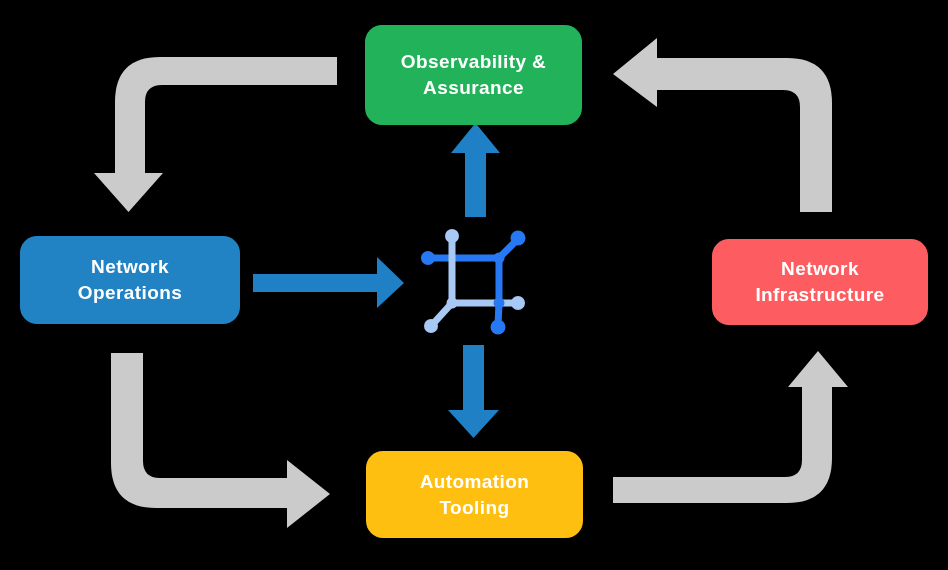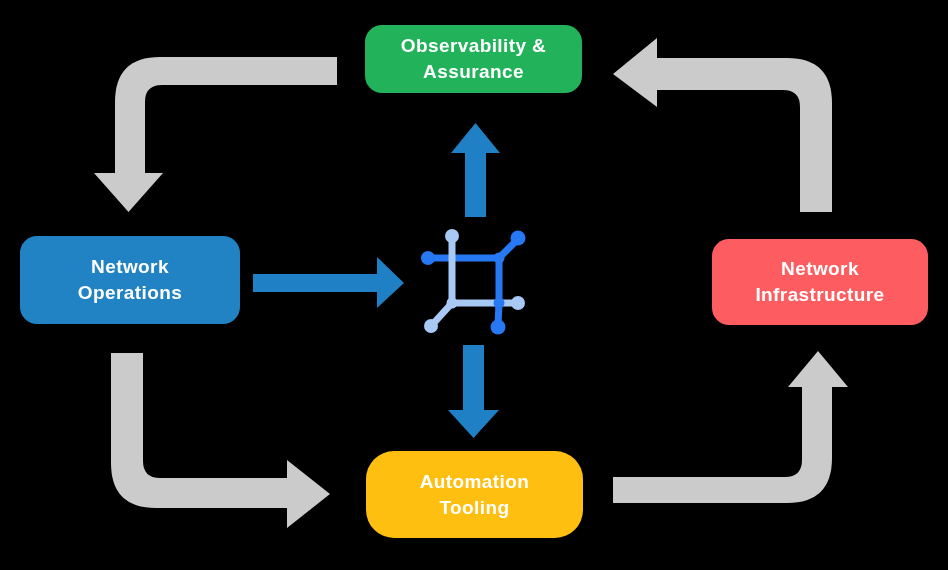--- a/index.html
+++ b/index.html
@@ -30,24 +30,24 @@
     text-align:center;
   }
   .node-label{
     color:var(--label-text);
     font-size:19px;
     font-weight:600;
     line-height:26px;
     letter-spacing:0.4px;
     white-space:pre-line;
   }
-  .node-green{left:365px;top:25px;width:217px;height:68px;background:var(--node-green);}
+  .node-green{left:365px;top:25px;width:217px;height:100px;background:var(--node-green);}
   .node-blue{left:20px;top:236px;width:220px;height:88px;background:var(--node-blue);}
   .node-red{left:712px;top:239px;width:216px;height:86px;background:var(--node-red);}
-  .node-yellow{left:366px;top:451px;width:217px;height:87px;background:var(--node-yellow);border-radius:28px;}
+  .node-yellow{left:366px;top:451px;width:217px;height:87px;background:var(--node-yellow);}
   .gray-arrow{fill:var(--arrow-gray);}
   .blue-arrow{fill:var(--arrow-blue);}
   .icon-dark{stroke:var(--icon-dark-blue);stroke-width:7;stroke-linecap:round;fill:none;}
   .icon-light{stroke:var(--icon-light-blue);stroke-width:7;stroke-linecap:round;fill:none;}
   .icon-dark-dot{fill:var(--icon-dark-blue);}
   .icon-light-dot{fill:var(--icon-light-blue);}
 </style>
 </head>
 <body>
 

